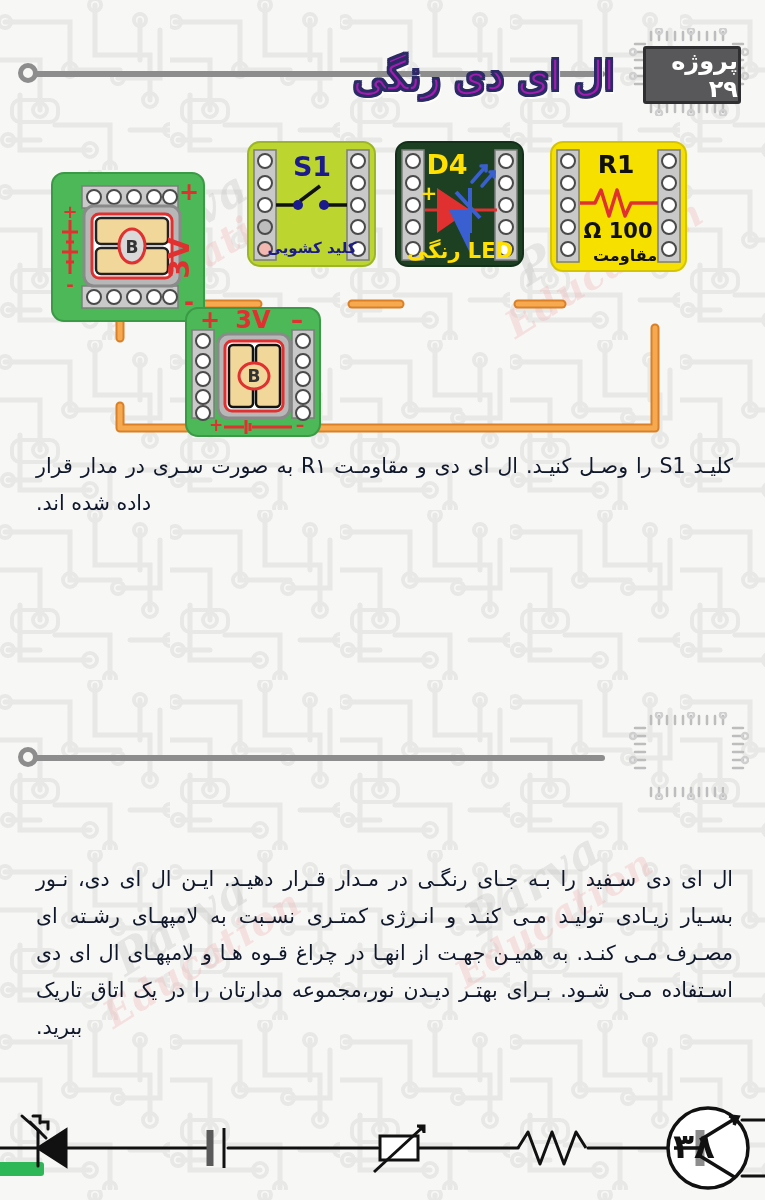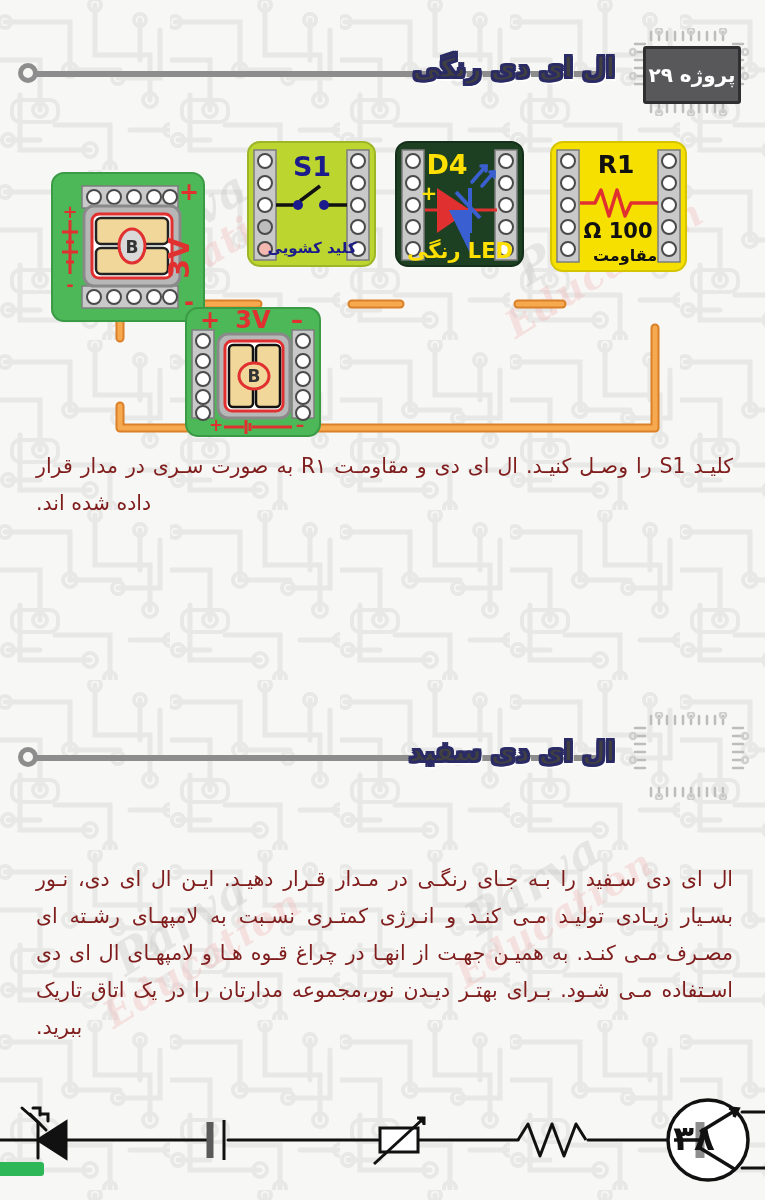--- a/index.html
+++ b/index.html
@@ -39,52 +39,52 @@
     background:#f7f7f5;border:5px solid #8d8d8d;box-sizing:border-box;
   }
   .chip{
     position:absolute;right:16px;top:6px;width:120px;height:88px;
   }
   .chip-svg{position:absolute;inset:0;}
   .chip-body{
     position:absolute;left:14px;top:18px;width:92px;height:52px;
     background:#58585a;border:3px solid #2f2f31;border-radius:3px;
     display:flex;align-items:center;justify-content:center;
-    color:#ffffff;font-size:20px;font-weight:bold;
+    color:#ffffff;font-size:24px;font-weight:bold;
     font-family:"DejaVu Sans","Liberation Sans",sans-serif;
     letter-spacing:0px;
   }
   .head-title{
     position:absolute;right:150px;top:30px;
-    font-size:27px;font-weight:bold;
-    color:#404040;
+    font-size:41px;font-weight:normal;
+    color:#a21caf;
     -webkit-text-stroke:1.5px #2b2b66;
     text-shadow:
        2px 0 #2b2b66,-2px 0 #2b2b66,0 2px #2b2b66,0 -2px #2b2b66,
        2px 2px #2b2b66,-2px 2px #2b2b66,2px -2px #2b2b66,-2px -2px #2b2b66,
        3px 4px 0 rgba(255,255,255,.9);
     white-space:nowrap;
   }
 
   
   .para{
     position:absolute;right:32px;left:36px;
     text-align:justify;
     font-family:"DejaVu Sans","Liberation Sans",sans-serif;
-    font-size:20.5px;line-height:37px;color:#7f1d1d;
+    font-size:20.5px;line-height:37px;color:#0f172a;
     direction:rtl;
   }
   .para p{margin:0;text-align:justify;text-align-last:left;}
 
   
   #circuit{position:absolute;left:0;top:128px;width:765px;height:330px;z-index:4;}
   #circuit svg{display:block;}
 
   
-  #footer{position:absolute;left:0;bottom:12px;width:765px;height:96px;z-index:5;}
+  #footer{position:absolute;left:0;bottom:4px;width:765px;height:96px;z-index:5;}
   #footer svg{display:block;}
   .pagenum{
     position:absolute;right:34px;bottom:24px;
     width:74px;height:52px;
     display:flex;align-items:center;justify-content:center;
     font-size:34px;font-weight:bold;color:#111;
     font-family:"DejaVu Sans","Liberation Sans",sans-serif;
   }
 
   
@@ -394,21 +394,20 @@
             <circle cx="116" cy="48" r="3"></circle>
           <circle cx="30" cy="3" r="3"></circle>
             <circle cx="62" cy="3" r="3"></circle>
             <circle cx="94" cy="3" r="3"></circle>
           <circle cx="30" cy="85" r="3"></circle>
             <circle cx="62" cy="85" r="3"></circle>
             <circle cx="94" cy="85" r="3"></circle>
         </g>
       </svg>
     </div>
-    <div class="head-title">ال ای دی سفید</div>
   </div>
 
   <div class="para" style="top:834px;margin-top:27px;">
     <p>ال ای دی سـفید را بـه جـای رنگـی در مـدار قـرار دهیـد. ایـن ال ای دی، نـور بسـیار زیـادی تولیـد مـی کنـد و انـرژی کمتـری نسـبت به لامپهـای رشـته ای مصـرف مـی کنـد. به همیـن جهـت از انهـا در چراغ قـوه هـا و لامپهـای ال ای دی اسـتفاده مـی شـود. بـرای بهتـر دیـدن نور،مجموعه مدارتان را در یک اتاق تاریک ببرید.</p>
   </div>
 
   <div id="footer">
     <svg viewBox="0 0 765 96" xmlns="http://www.w3.org/2000/svg">
       <g stroke="#111" stroke-width="3" fill="none" stroke-linecap="round">
 

